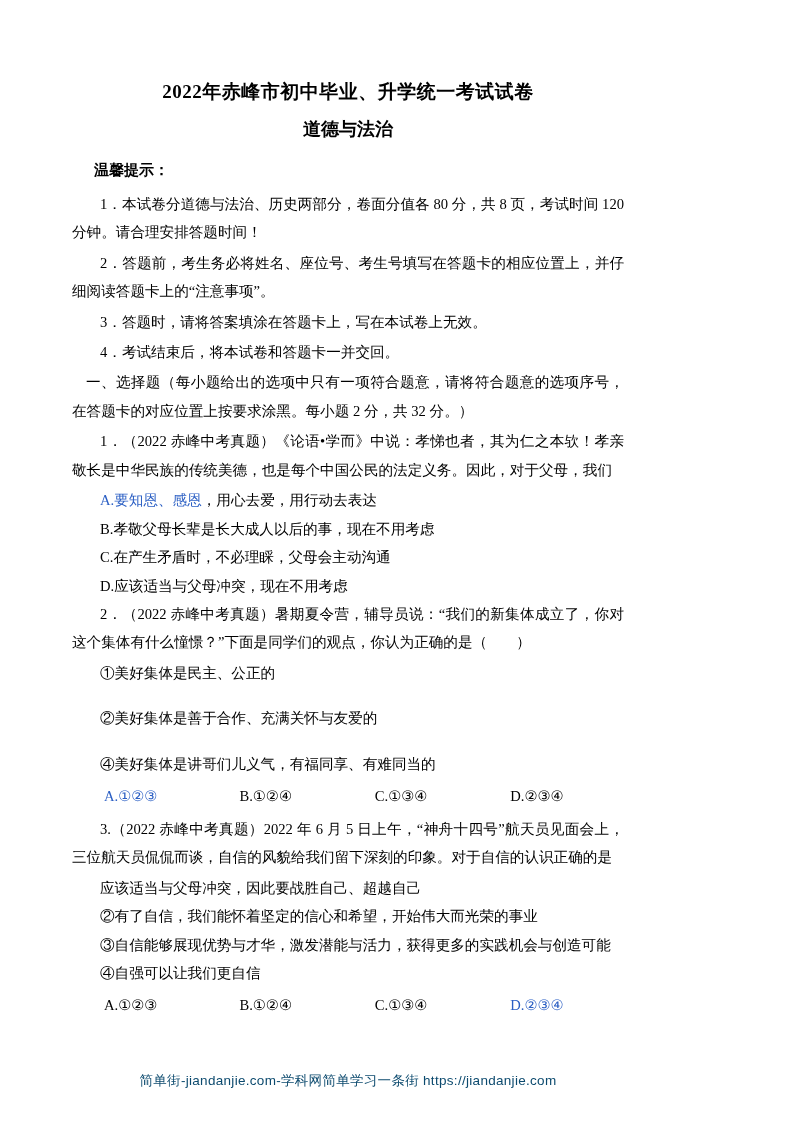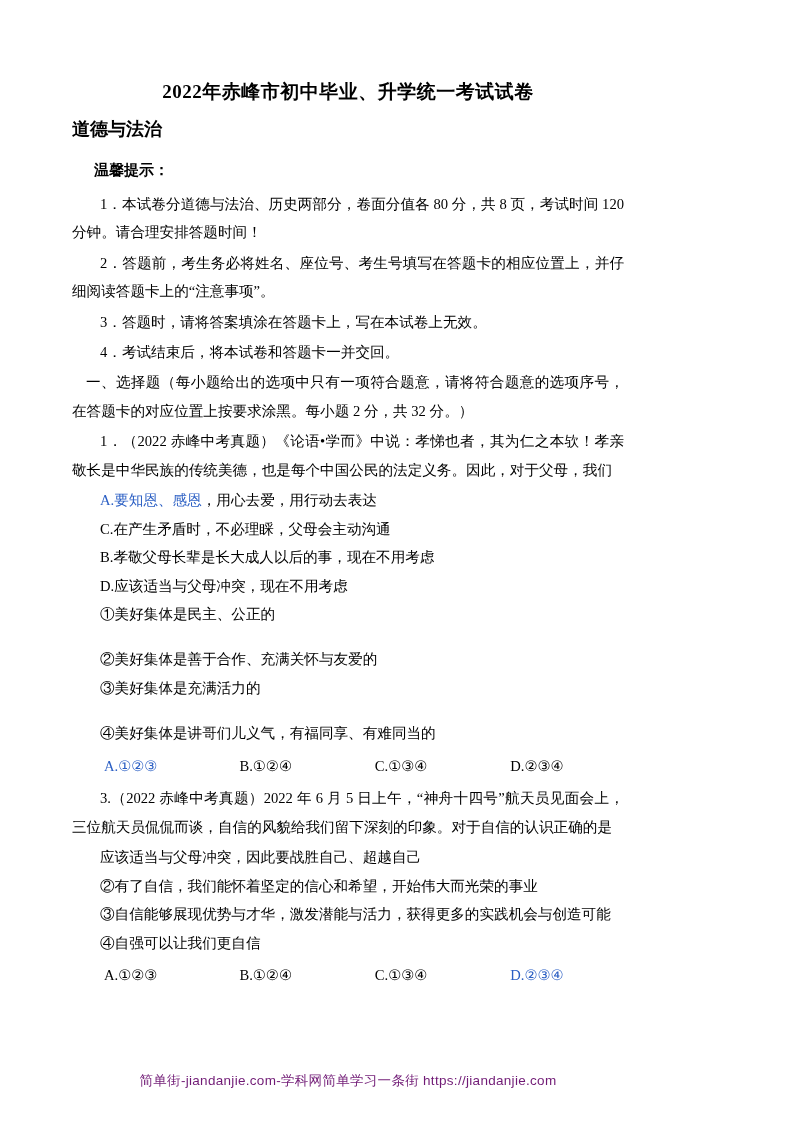--- a/index.html
+++ b/index.html
@@ -24,20 +24,21 @@
   }
   .title {
     text-align: center;
     font-size: 19px;
     font-weight: bold;
     letter-spacing: 0.5px;
     margin: 0 0 10px 0;
     line-height: 1.5;
   }
   .subtitle {
+    text-align: center;
     font-size: 18px;
     font-weight: bold;
     margin: 0 0 16px 0;
     line-height: 1.4;
   }
   .tip-head {
     font-size: 15px;
     font-weight: bold;
     margin: 6px 0 8px 0;
     padding-left: 22px;
@@ -89,21 +90,21 @@
   }
   .two-col .c1 { width: 218px; display: inline-block; }
   .two-col .c2 { display: inline-block; margin-top: 17px; }
   .footer {
     position: absolute;
     left: 0;
     right: 0;
     bottom: 32px;
     text-align: center;
     font-size: 13.5px;
-    color: #701a75;
+    color: #0c4a6e;
     font-family: "Liberation Sans", sans-serif;
     letter-spacing: 0.3px;
   }
 </style>
 </head>
 <body>
 
 <div class="page">
 
   <h1 class="title">2022年赤峰市初中毕业、升学统一考试试卷</h1>
@@ -113,30 +114,30 @@
 
   <p class="para indent2">1．本试卷分道德与法治、历史两部分，卷面分值各 80 分，共 8 页，考试时间 120 分钟。请合理安排答题时间！</p>
   <p class="para indent2">2．答题前，考生务必将姓名、座位号、考生号填写在答题卡的相应位置上，并仔细阅读答题卡上的“注意事项”。</p>
   <p class="para indent2">3．答题时，请将答案填涂在答题卡上，写在本试卷上无效。</p>
   <p class="para indent2">4．考试结束后，将本试卷和答题卡一并交回。</p>
 
   <p class="para indent1">一、选择题（每小题给出的选项中只有一项符合题意，请将符合题意的选项序号，在答题卡的对应位置上按要求涂黑。每小题 2 分，共 32 分。）</p>
 
   <p class="para indent2">1．（2022 赤峰中考真题）《论语•学而》中说：孝悌也者，其为仁之本欤！孝亲敬长是中华民族的传统美德，也是每个中国公民的法定义务。因此，对于父母，我们</p>
   <p class="opt"><span class="blue">A.</span><span class="blue">要知恩、感恩</span><span>，用心去爱，用行动去表达</span></p>
+  <p class="opt"><span>B.</span><span>孝敬父母长辈是长大成人以后的事，现在不用考虑</span></p>
   <p class="opt"><span>C.</span><span>在产生矛盾时，不必理睬，父母会主动沟通</span></p>
-  <p class="opt"><span>B.</span><span>孝敬父母长辈是长大成人以后的事，现在不用考虑</span></p>
   <p class="opt"><span>D.</span><span>应该适当与父母冲突，现在不用考虑</span></p>
 
+  <p class="para indent2">2．（2022 赤峰中考真题）暑期夏令营，辅导员说：“我们的新集体成立了，你对这个集体有什么憧憬？”下面是同学们的观点，你认为正确的是（　　）</p>
   <div class="two-col">
     <span class="c1">①美好集体是民主、公正的</span>
     <span class="c2">②美好集体是善于合作、充满关怀与友爱的</span>
   </div>
   <div class="two-col">
-    <span class="c1">③美好集体是充满活力的</span>
     <span class="c2">④美好集体是讲哥们儿义气，有福同享、有难同当的</span>
   </div>
   <div class="answers">
     <span class="ans-a blue">A.①②③</span>
     <span class="ans-b">B.①②④</span>
     <span class="ans-c">C.①③④</span>
     <span class="ans-d">D.②③④</span>
   </div>
 
   <p class="para indent2">3.（2022 赤峰中考真题）2022 年 6 月 5 日上午，“神舟十四号”航天员见面会上，三位航天员侃侃而谈，自信的风貌给我们留下深刻的印象。对于自信的认识正确的是</p>

